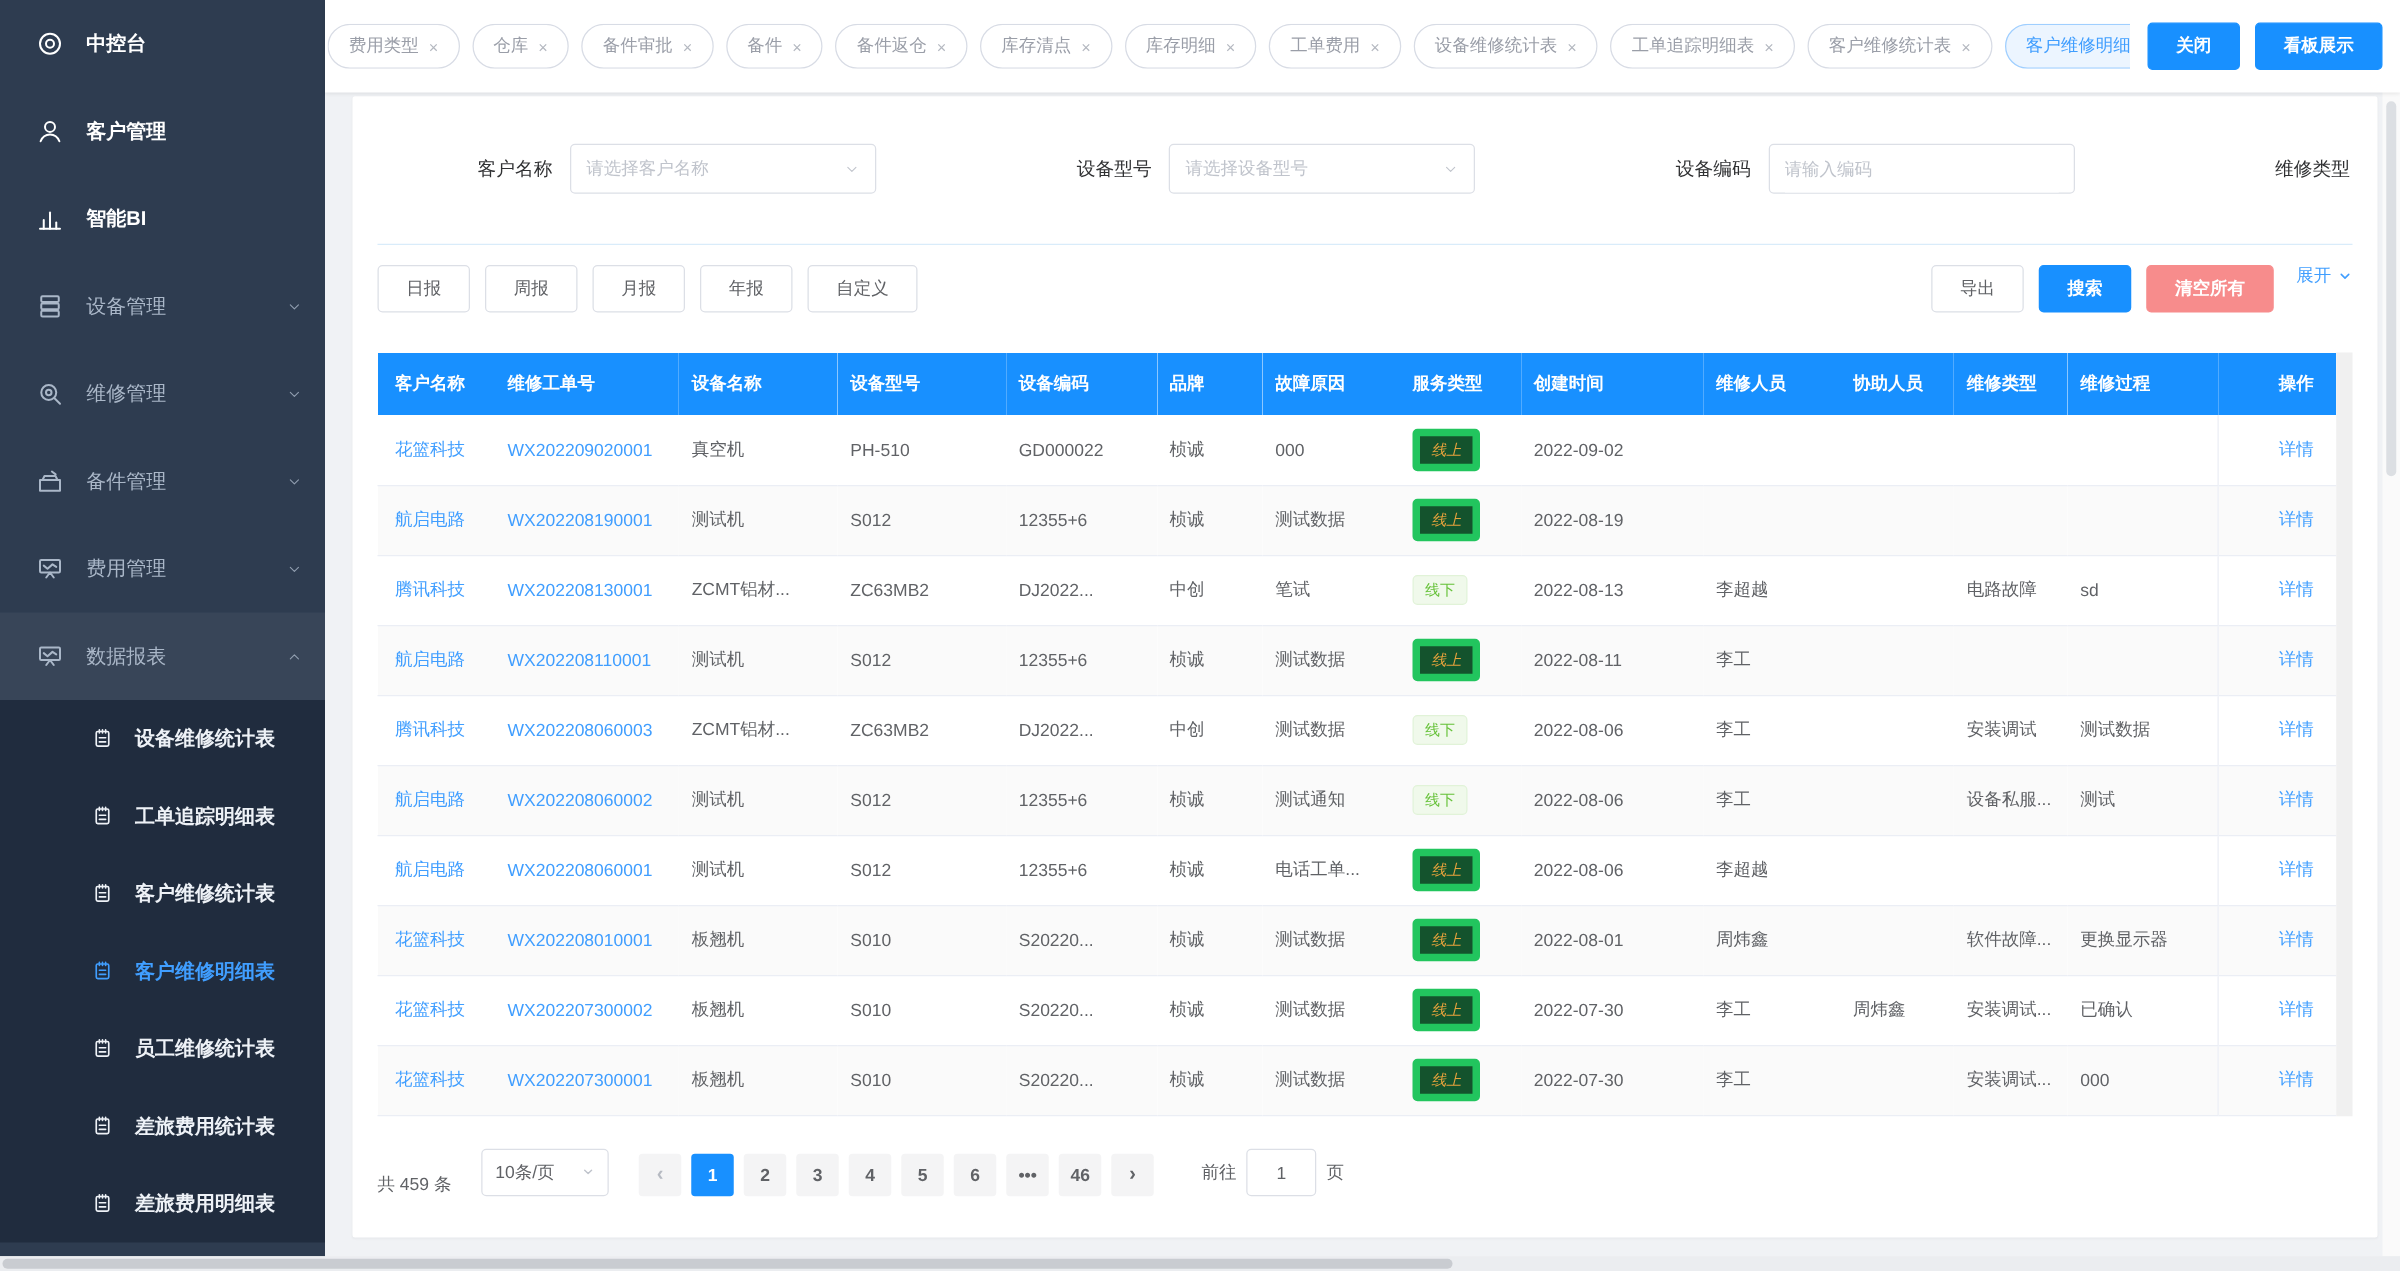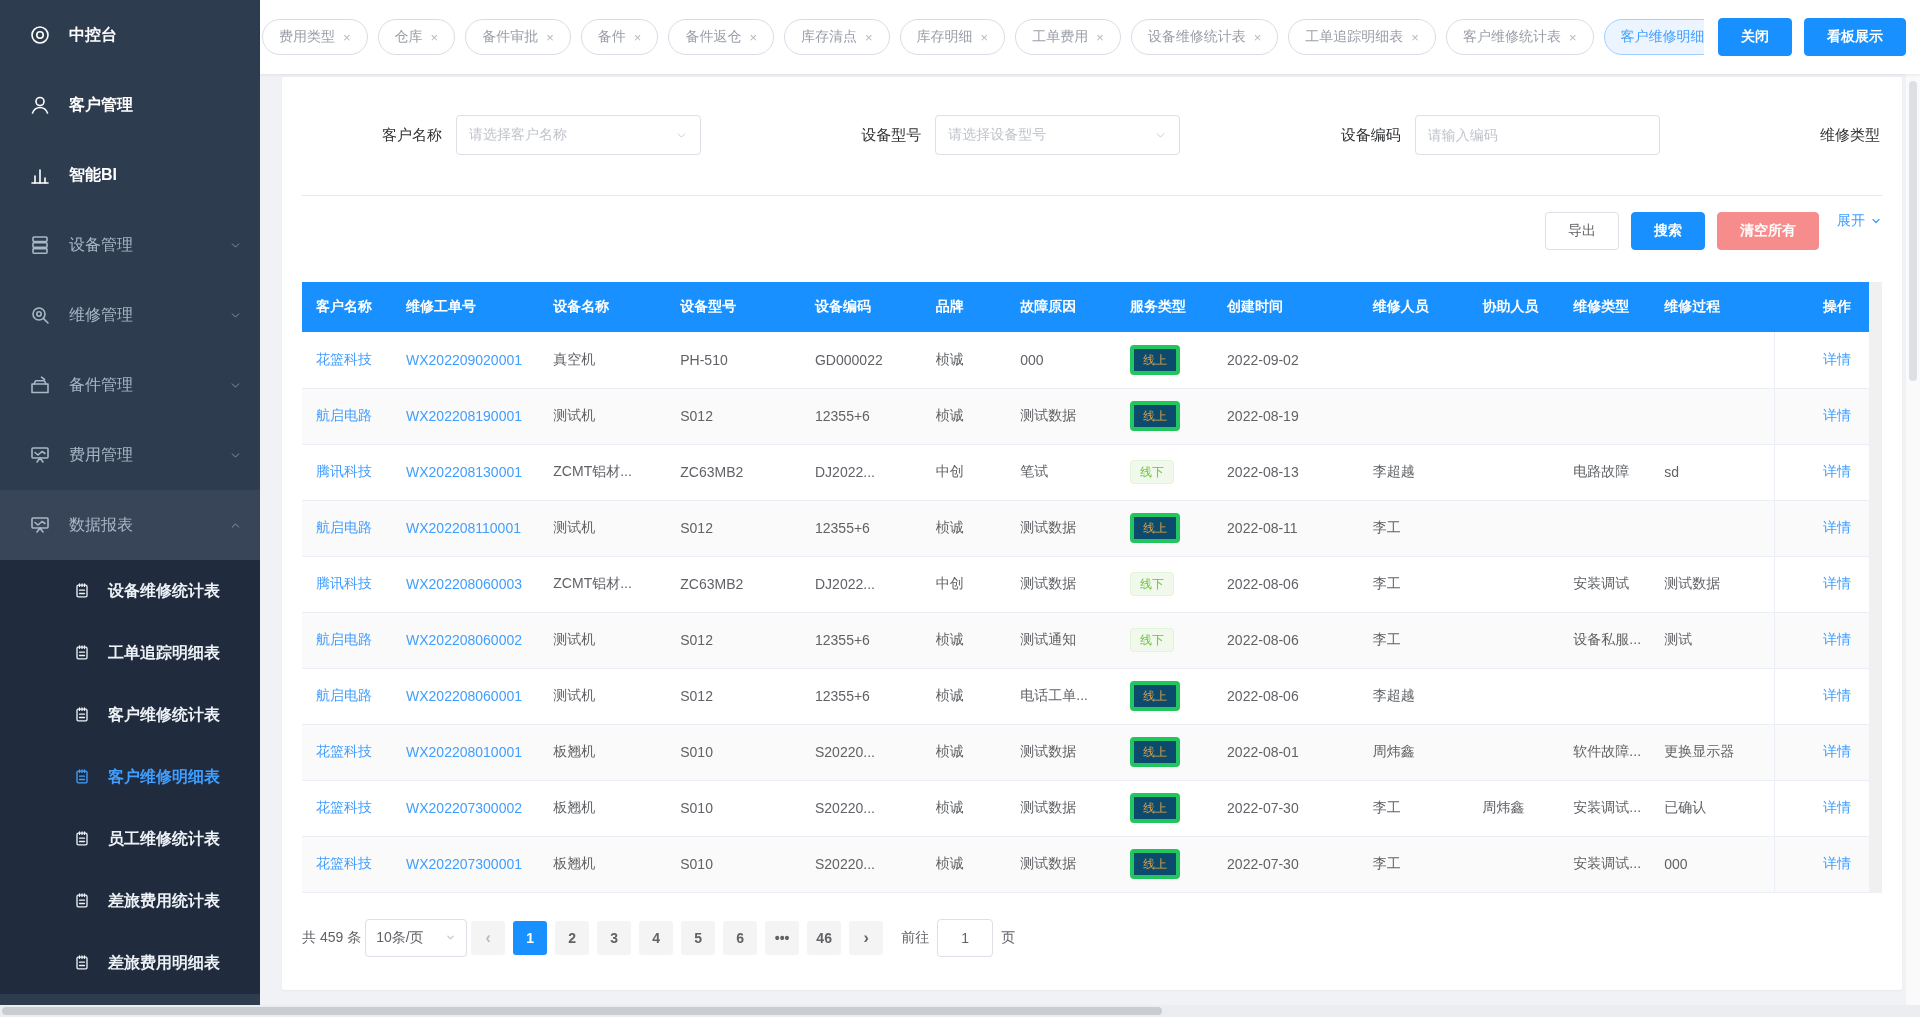--- a/index.html
+++ b/index.html
@@ -57,26 +57,26 @@
   table{width:calc(100% - 13px);border-collapse:collapse;table-layout:fixed;}
   thead th{background:var(--primary);color:#fff;font-size:14px;font-weight:bold;text-align:left;height:50px;padding:0 10px;white-space:nowrap;overflow:hidden;}
   thead th:first-child{padding-left:14px;}
   thead th.col-action{text-align:right;padding-right:18px;}
   tbody td{height:56px;border-bottom:1px solid #ebeef5;font-size:14px;color:#606266;padding:0 10px;white-space:nowrap;overflow:hidden;text-overflow:ellipsis;background:#fff;}
   tbody td:first-child{padding-left:14px;}
   tbody tr:nth-child(even) td{background:#fafafa;}
   td.cell-link,a.cell-link{color:var(--link);cursor:pointer;text-decoration:none;}
   td.col-action{border-left:1px solid #ebeef5;text-align:right;padding-right:18px;}
   .badge{display:inline-block;padding:5px 9px;border-radius:4px;font-size:12px;line-height:1;}
-  .badge.online{background:#0c4a6e;border:4px solid #22c55e;color:#e6a23c;}
+  .badge.online{background:#14532d;border:6px solid #22c55e;color:#e6a23c;font-style:italic;}
   .badge.offline{background:#f0f9eb;border:1px solid #e1f3d8;color:#67c23a;}
   .table-gutter{position:absolute;top:0;right:0;width:13px;height:100%;background:#f0f0f0;}
 
   
-  .pagination{display:flex;align-items:center;gap:4px;margin-top:26px;font-size:14px;color:#606266;}
+  .pagination{display:flex;align-items:flex-end;gap:24px;margin-top:26px;font-size:14px;color:#606266;}
   .page-size{width:102px;height:38px;border:1px solid #dcdfe6;border-radius:4px;display:flex;align-items:center;justify-content:space-between;padding:0 10px;cursor:pointer;}
   .pages{display:flex;align-items:center;gap:8px;}
   .page-btn{min-width:34px;height:34px;padding:0 6px;background:#f4f4f5;border-radius:3px;display:flex;align-items:center;justify-content:center;font-weight:bold;color:#606266;cursor:pointer;font-size:14px;}
   .page-btn.active{background:var(--primary);color:#fff;}
   .page-btn.nav{color:#b6bac2;font-size:16px;}
   .goto{display:flex;align-items:center;gap:8px;margin-left:14px;}
   .goto input{width:56px;height:38px;border:1px solid #dcdfe6;border-radius:4px;text-align:center;font-size:14px;color:#606266;outline:none;font-family:inherit;}
 
   
   .h-scrollbar{position:absolute;left:0;bottom:0;width:1920px;height:12px;background:#ebedf0;}
@@ -356,20 +356,27 @@
             <input placeholder="请输入编码" style="">
           </div>
         </div>
         <div class="filter-group">
           <span class="filter-label">维修类型</span>
         </div>
       </div>
     <div class="divider"></div>
 
     <div class="btn-row">
+      <div class="period-group">
+          <button class="btn">日报</button>
+          <button class="btn">周报</button>
+          <button class="btn">月报</button>
+          <button class="btn">年报</button>
+          <button class="btn">自定义</button>
+        </div>
       <div class="right-actions">
         <button class="btn">导出</button>
         <button class="btn btn-primary">搜索</button>
         <button class="btn btn-danger">清空所有</button>
         <span class="expand-link">
           <span>展开</span>
           <span class="icon">
               <svg width="12" height="12" viewBox="0 0 24 24" fill="none" stroke="currentColor" stroke-width="2.5" stroke-linecap="round" stroke-linejoin="round">
                 <path d="M6 9l6 6 6-6"></path>
               </svg>

